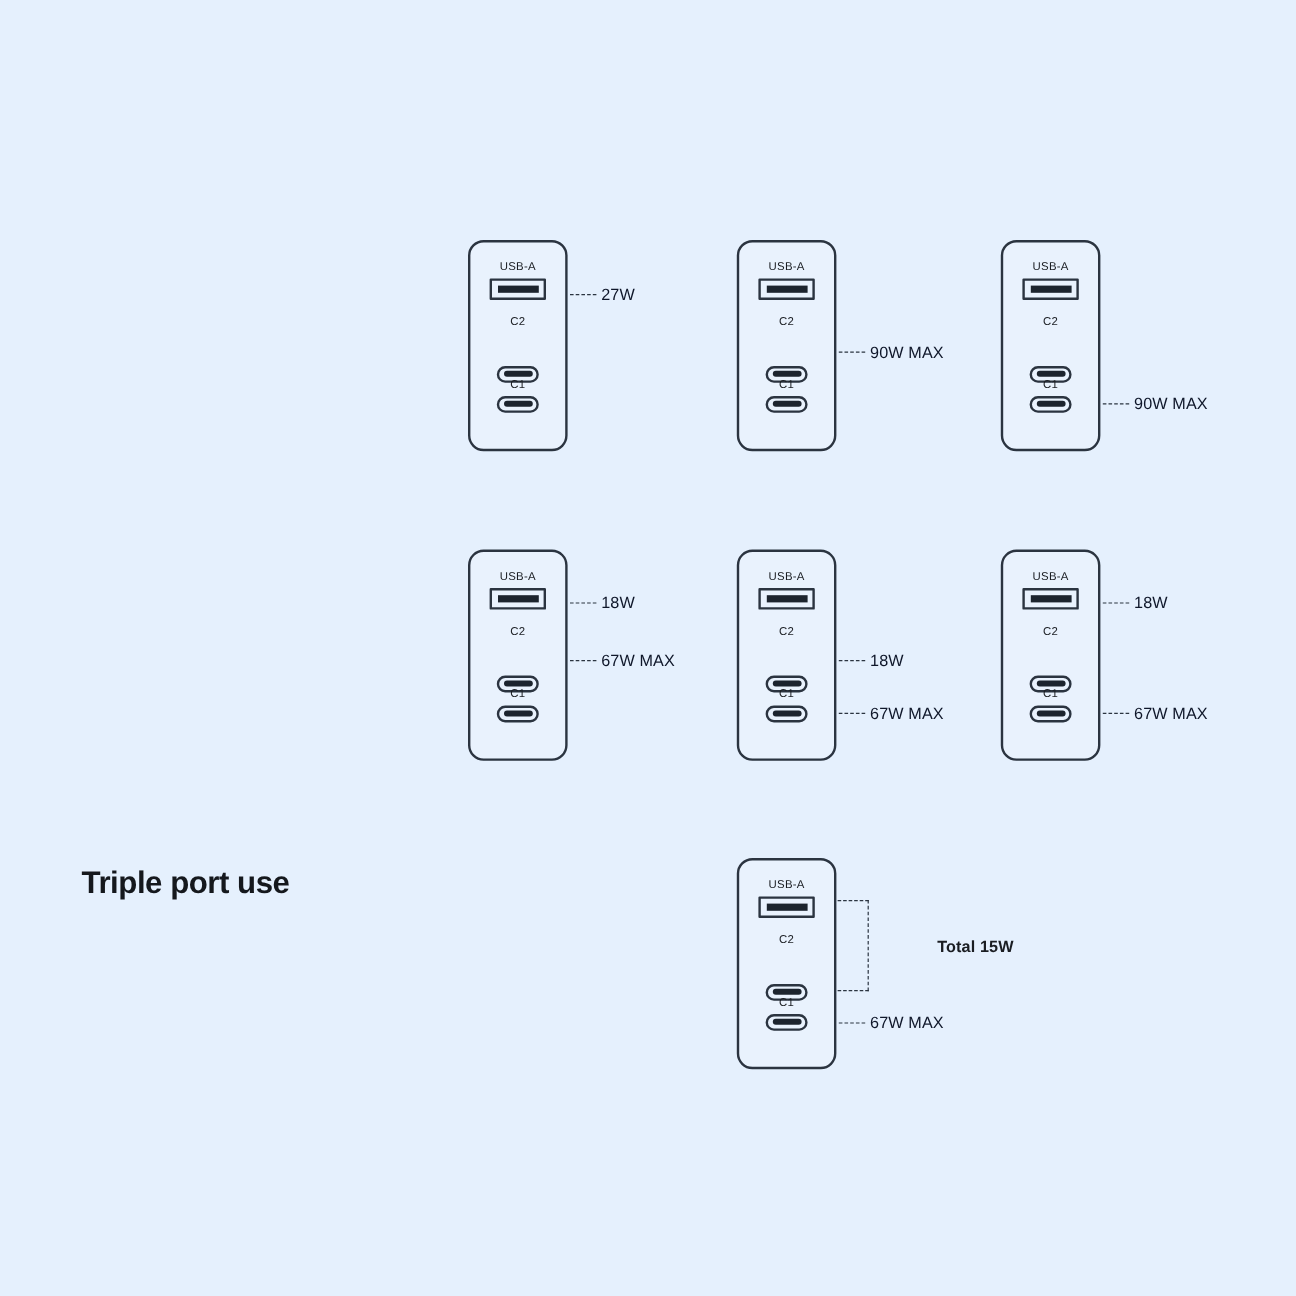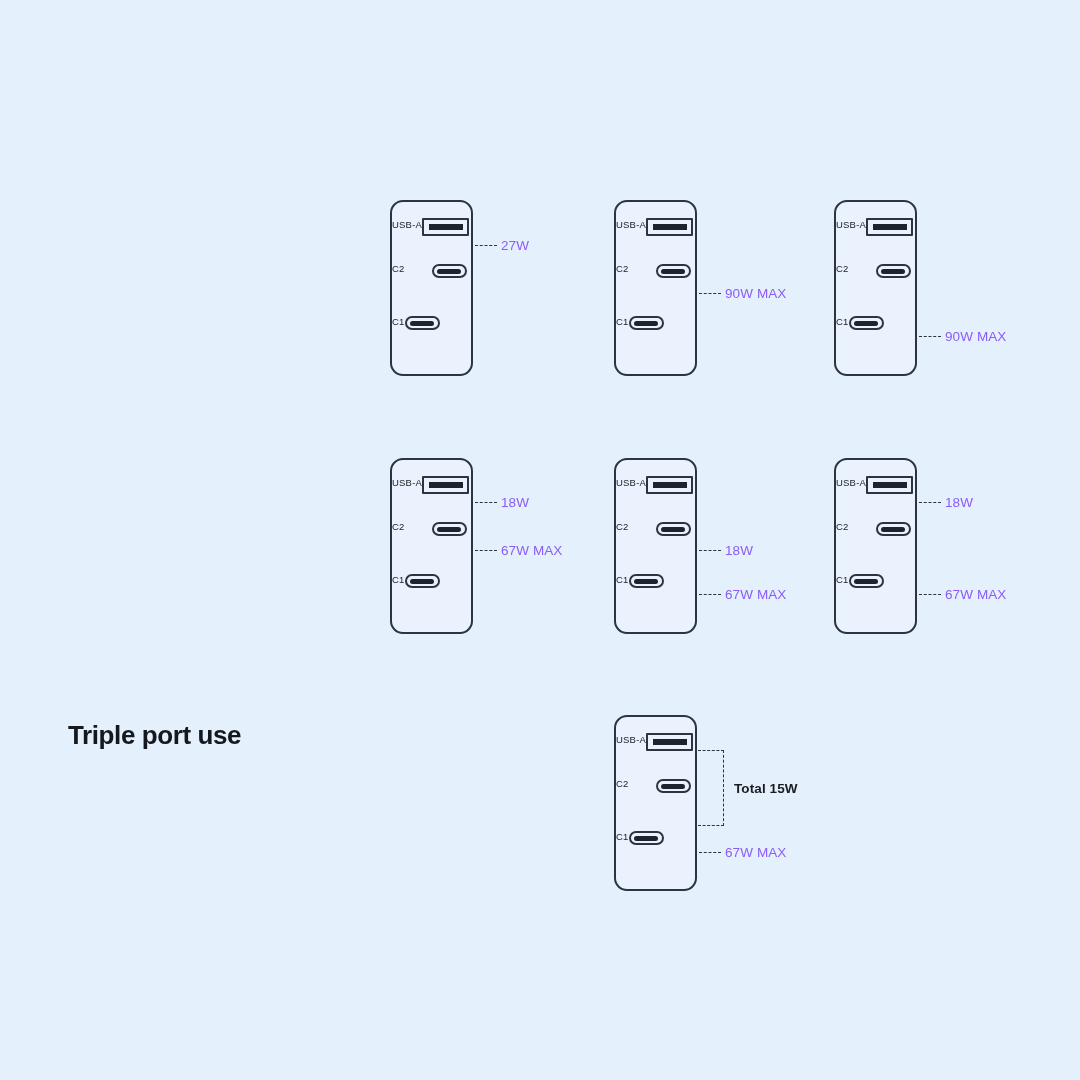--- a/index.html
+++ b/index.html
@@ -46,21 +46,21 @@
     border-radius: 13px;
     background: #e9f2fd;
   }
 
   
   .port-group {
     position: absolute;
     left: 0;
     width: 100%;
     display: flex;
-    flex-direction: row;
+    flex-direction: column;
     align-items: center;
   }
   .port-label {
     font-size: 9.5px;
     font-weight: 400;
     letter-spacing: 0.2px;
     color: #1a1d22;
     line-height: 1;
     margin-bottom: 4px;
     white-space: nowrap;
@@ -95,40 +95,40 @@
   .usb-c-port .slot {
     width: 24px;
     height: 5px;
     border-radius: 3px;
     background: #1c242e;
   }
 
   
   .slot-usba { top: 16px; }
   .slot-c2   { top: 62px; gap: 27px; }
-  .slot-c1   { top: 114px; align-items: flex-end; }
+  .slot-c1   { top: 114px; }
 
   
   .callout {
     position: absolute;
     display: flex;
     align-items: center;
     height: 16px;
     white-space: nowrap;
   }
   .callout .leader {
     width: 22px;
     height: 0;
     border-top: 1.7px dashed #2b3440;
   }
   .callout .callout-text {
     font-size: 13.5px;
     font-weight: 400;
     letter-spacing: 0.1px;
-    color: #8b5cf6;
+    color: #0f172a;
     margin-left: 4px;
   }
 
   
   .bracket-callout {
     position: absolute;
     display: flex;
     align-items: center;
   }
   .bracket {
@@ -330,21 +330,21 @@
         </span>
     </div>
     <div class="port-group slot-c1">
       <span class="port-label">C1</span>
       <span class="usb-c-port">
           <span class="slot"></span>
         </span>
     </div>
   </div>
 
-  <div class="bracket-callout" style="left:698px; top:750px;">
+  <div class="bracket-callout" style="left:698px; top:750px;gap:47px;">
     <span class="bracket"></span>
     <span class="callout-text">Total 15W</span>
   </div>
 
   <div class="callout" style="left:699px; top:844px;">
     <span class="leader"></span>
     <span class="callout-text">67W MAX</span>
   </div>
 
 </div>

